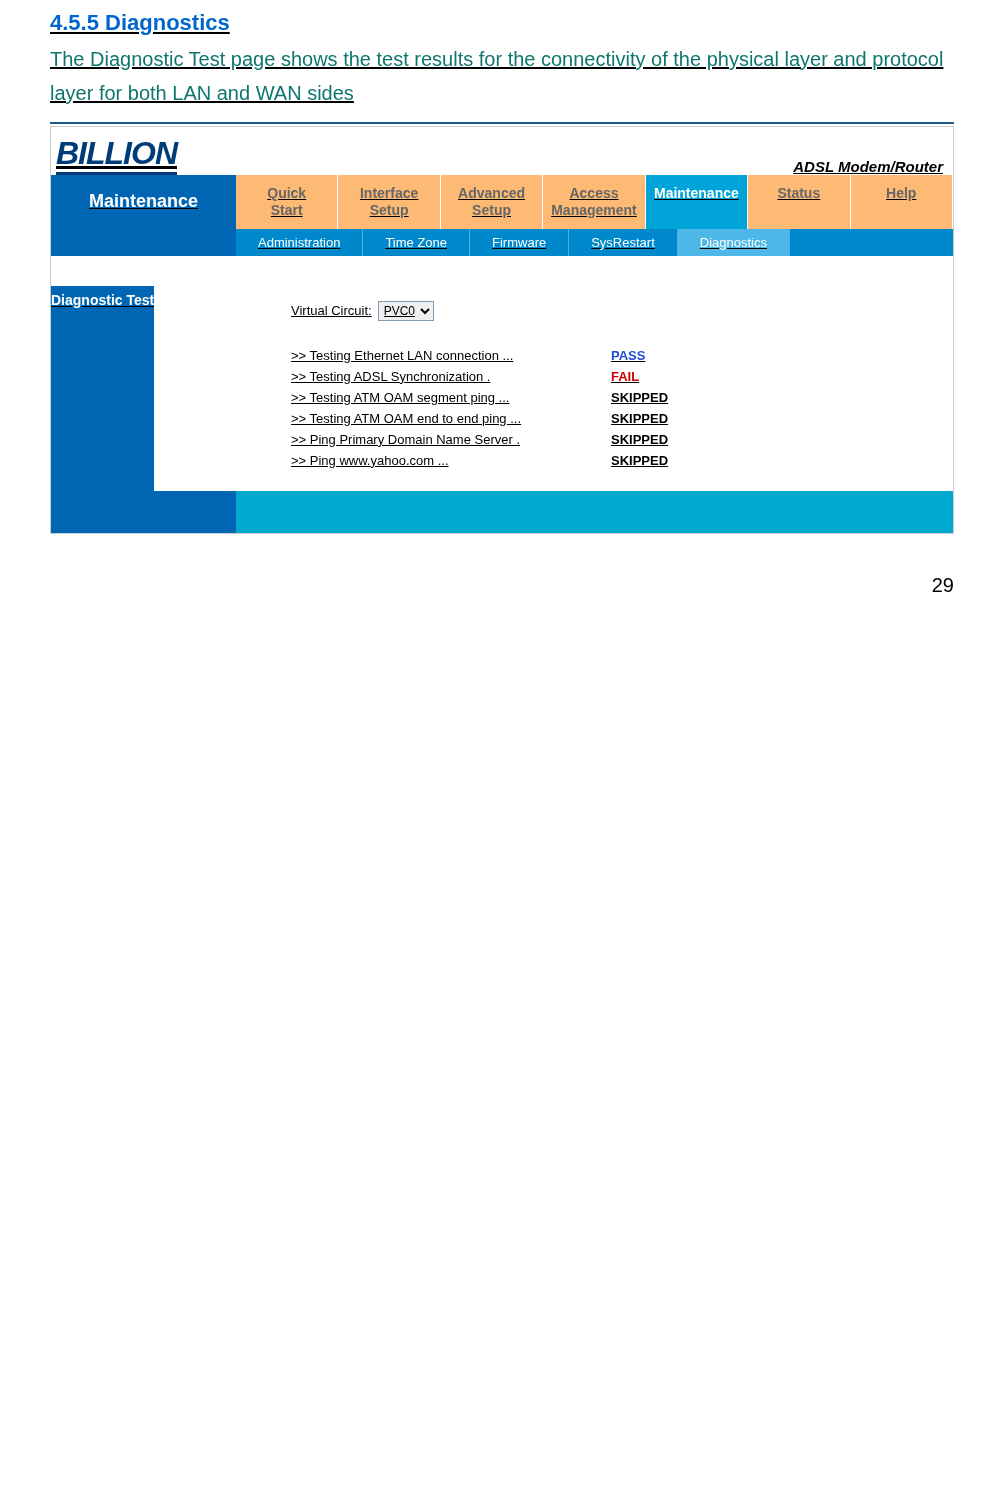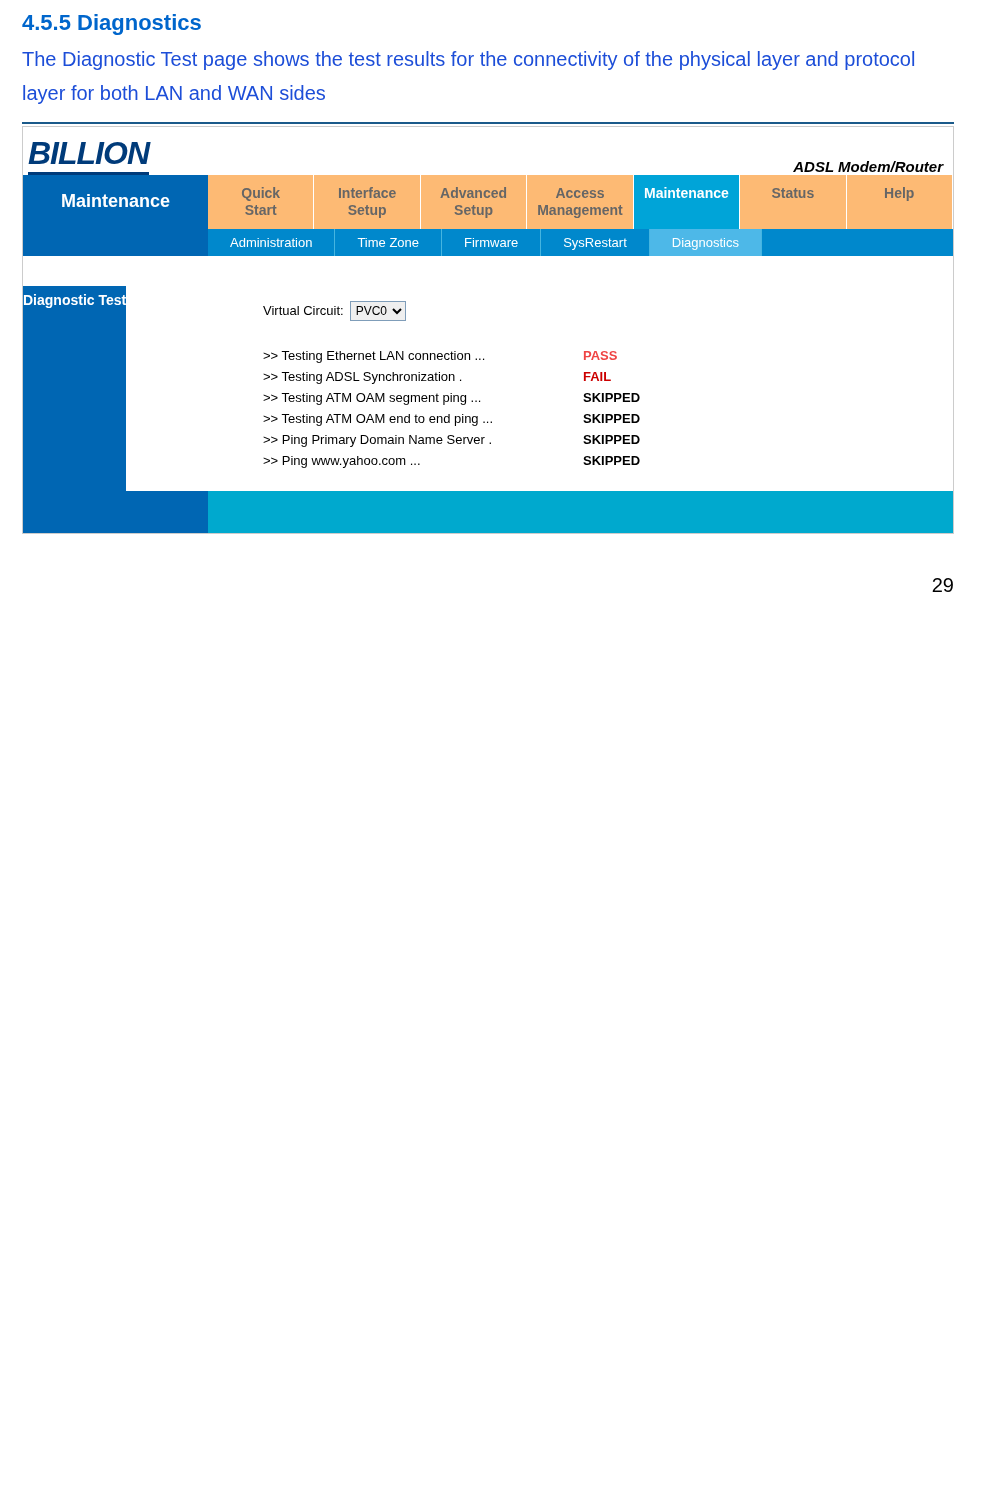--- a/index.html
+++ b/index.html
@@ -1,19 +1,19 @@
 <!DOCTYPE html>
 <html><head>
   <meta charset="utf-8">
   <style>
     * { margin: 0; padding: 0; box-sizing: border-box; }
     body { font-family: Arial, sans-serif; background: #fff; width: 1004px; }
-    .page { padding: 10px 50px 20px 22px; }
+    .page { padding: 10px 50px 20px 50px; text-decoration: underline; }
     .section-heading { color: #0066cc; font-size: 22px; font-weight: bold; margin-bottom: 6px; }
-    .description { color: #1d4ed8; font-size: 20px; line-height: 1.7; margin-bottom: 12px; }
+    .description { color: #0f766e; font-size: 20px; line-height: 1.7; margin-bottom: 12px; }
     .router-ui { border: 1px solid #ccc; width: 100%; }
     .ui-top { display: flex; justify-content: space-between; align-items: flex-end; padding: 8px 10px 0 0; }
     .logo { display: flex; align-items: flex-end; padding-left: 5px; }
     .logo-text { color: #003b7a; font-weight: 900; font-size: 32px; font-style: italic; letter-spacing: -1px; font-family: Arial Black, Arial, sans-serif; }
     .modem-label { color: #000; font-weight: bold; font-size: 15px; font-style: italic; }
     .nav-row { display: flex; }
     .nav-left { width: 185px; background: #0066b3; color: #fff; font-weight: bold; font-size: 18px; display: flex; align-items: center; justify-content: center; }
     .nav-tabs { flex: 1; display: flex; background: #fdba74; }
     .nav-tab { flex: 1; text-align: center; padding: 10px 5px; color: #666; font-weight: bold; font-size: 14px; line-height: 1.2; border-right: 1px solid #fff; cursor: pointer; }
     .nav-tab.active { background: #00a4d8; color: #fff; }
@@ -25,21 +25,21 @@
     .spacer-row { display: flex; }
     .spacer-left { width: 185px; background: #fff; height: 30px; }
     .spacer-right { flex: 1; background: #fff; }
     .content-main { flex: 1; padding: 15px 25px 20px 55px; }
     .vc-row { display: flex; align-items: center; gap: 6px; margin-bottom: 24px; font-size: 13px; }
     .vc-select { font-size: 12px; padding: 1px; border: 1px solid #7f9db9; }
     .diag-table { display: table; font-size: 13px; }
     .diag-row { display: table-row; }
     .diag-label { display: table-cell; padding: 3px 30px 3px 0; width: 320px; }
     .diag-result { display: table-cell; font-weight: bold; padding: 3px 0; }
-    .diag-result.pass { color: #ef4444; }
+    .diag-result.pass { color: #1d4ed8; }
     .diag-result.fail { color: #cc0000; }
     .diag-result.skipped { color: #000000; }
     .footer-bar { display: flex; }
     .footer-left { width: 185px; background: #0066b3; height: 42px; }
     .footer-right { flex: 1; background: #00a9ce; }
     .page-num { text-align: right; font-size: 20px; padding: 20px 50px 15px 0; }
     .body-row { display: flex; min-height: 200px; }
     .body-left { width: 185px; display: flex; flex-direction: row; }
     .body-left-label { background: #0066b3; color: #fff; font-weight: bold; font-size: 14px; text-align: center; padding: 6px 0; }
     .body-left-blank { flex: 1; background: #fff; }

